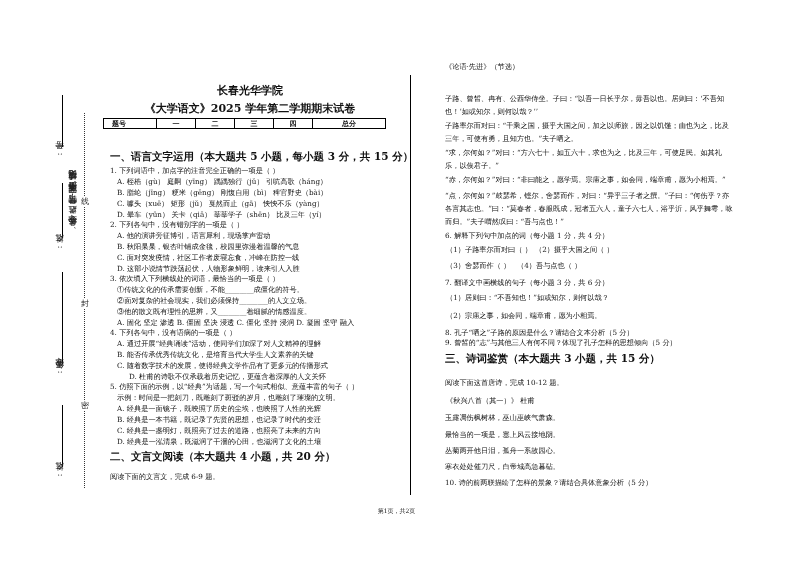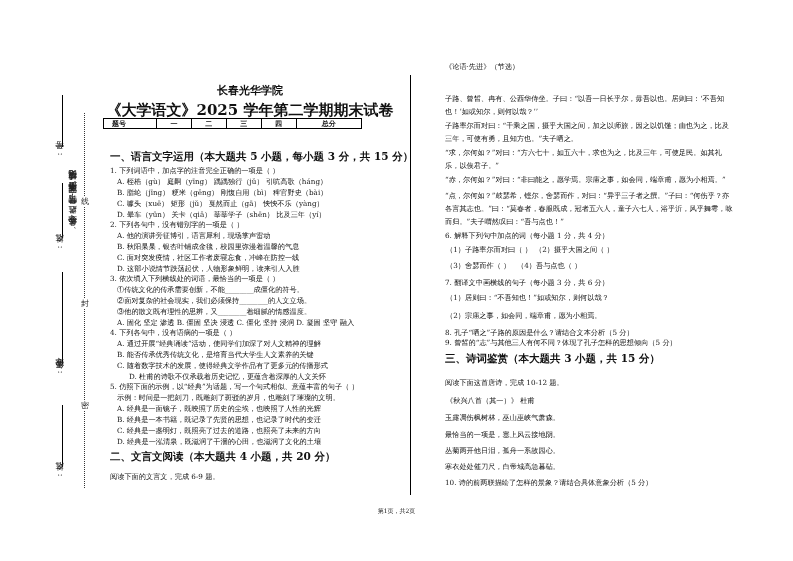--- a/index.html
+++ b/index.html
@@ -11,23 +11,23 @@
   .vtext { position: absolute; writing-mode: vertical-rl; transform: rotate(180deg);
            font-size: 8.5px; color: #222; white-space: nowrap; letter-spacing: 0.5px; }
   .vline { position: absolute; width: 0; border-left: 1px solid #000; }
   .dotline { position: absolute; width: 0; border-left: 1px dotted #333; }
   .vchar { position: absolute; font-size: 8px; color: #222; }
 
   
   .school { left: 100px; width: 300px; top: 83px; text-align: center;
             font-size: 11px; font-weight: bold; }
   .examtitle { left: 100px; width: 300px; top: 101px; text-align: center;
-               font-size: 15px; font-weight: bold; }
+               font-size: 11px; font-weight: bold; }
 
-  table.score { position: absolute; left: 103px; top: 118px; width: 259px;
+  table.score { position: absolute; left: 103px; top: 118px; width: 283px;
                 border-collapse: collapse; font-size: 7px; font-weight: bold; }
   table.score td { border: 1px solid #000; height: 9px; padding: 0; text-align: center; line-height: 9px; }
   table.score td:first-child { width: 44px; text-align: left; padding-left: 8px; }
 
   .section { position: absolute; font-size: 10.5px; font-weight: bold; white-space: nowrap; }
   .q { position: absolute; font-size: 7.2px; white-space: nowrap; line-height: 10px; }
   .opt { position: absolute; font-size: 7.2px; white-space: nowrap; line-height: 10px; }
 
   .divider { position: absolute; left: 410px; top: 75px; height: 420px; border-left: 1px solid #000; }
 

